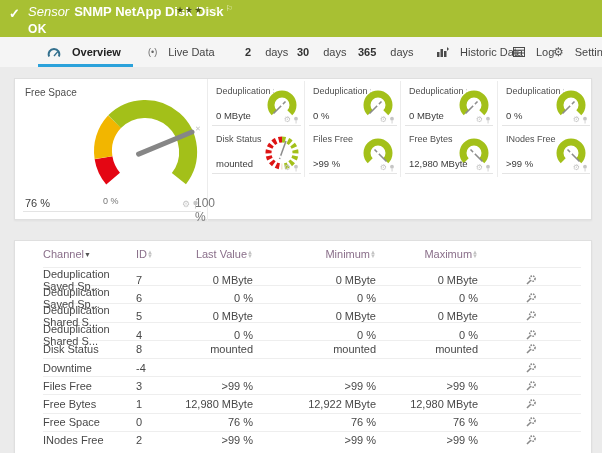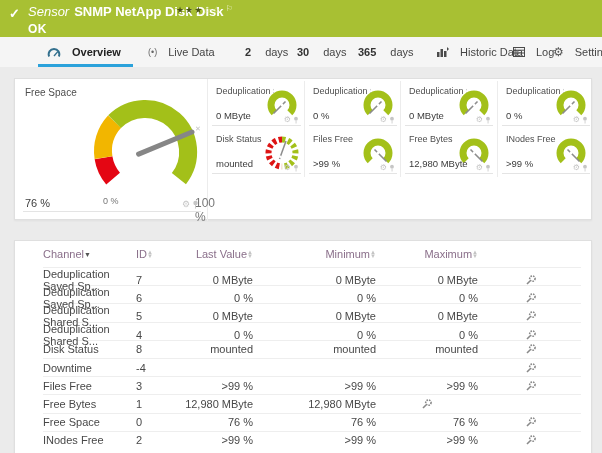--- a/index.html
+++ b/index.html
@@ -439,20 +439,21 @@
             <svg width="12" height="12" viewBox="0 0 12 12">
               <circle cx="7.4" cy="4.6" r="2.7" fill="none" stroke="#8a8a8a" stroke-width="1.6" stroke-dasharray="1.6 1"></circle>
               <line x1="2" y1="10" x2="5" y2="7" stroke="#8a8a8a" stroke-width="1.6"></line>
             </svg>
           </div>
       </div>
       <div class="trow">
         <div>Free Bytes</div>
           <div>1</div>
         <div class="c-right">12,980 MByte</div>
+          <div class="c-right">12,922 MByte</div>
         <div class="c-right">12,980 MByte</div>
         <div class="c-icon">
             <svg width="12" height="12" viewBox="0 0 12 12">
               <circle cx="7.4" cy="4.6" r="2.7" fill="none" stroke="#8a8a8a" stroke-width="1.6" stroke-dasharray="1.6 1"></circle>
               <line x1="2" y1="10" x2="5" y2="7" stroke="#8a8a8a" stroke-width="1.6"></line>
             </svg>
           </div>
       </div>
       <div class="trow">
         <div>Free Space</div>

